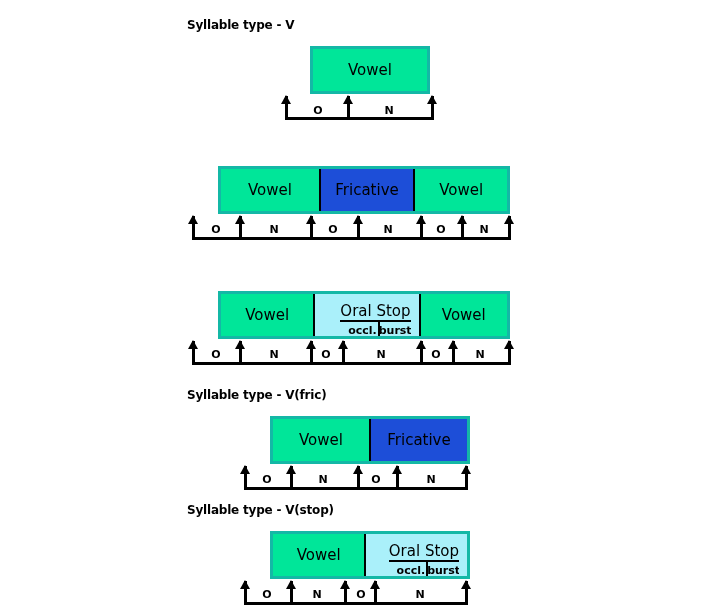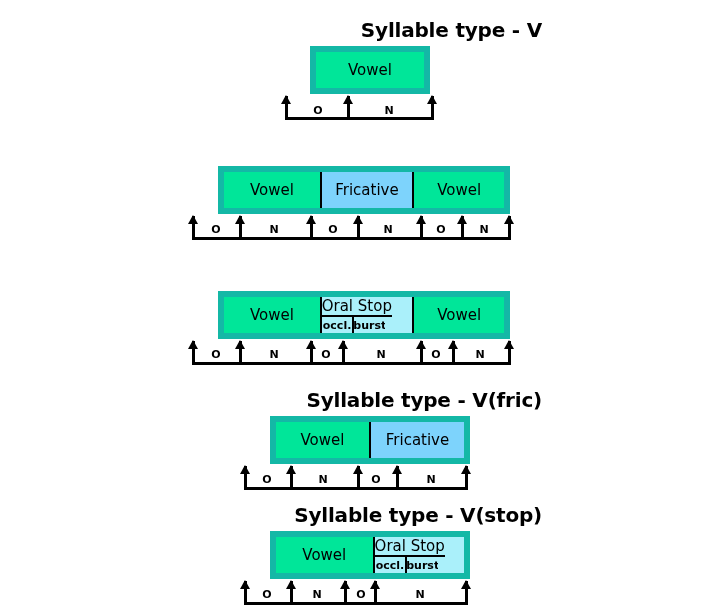--- a/index.html
+++ b/index.html
@@ -18,61 +18,61 @@
     position: absolute;
     left: 0; top: 0;
     width: 715px;
     height: 615px;
   }
   .panel {
     position: absolute;
   }
   .panel-title {
     position: absolute;
-    left: 12px;
+    left: 2px;
     top: 0;
     width: 100%;
-    text-align: right;
+    text-align: left;
     font-family: "DejaVu Sans", sans-serif;
-    font-size: 20px;
+    font-size: 12px;
     font-weight: bold;
     color: #000000;
     white-space: nowrap;
     letter-spacing: -0.2px;
   }
   .seg-row {
     position: absolute;
     display: flex;
     box-sizing: border-box;
-    border: 6px solid #14b8a6;
+    border: 3px solid #14b8a6;
     background: #ffffff;
   }
   .seg {
     box-sizing: border-box;
     display: flex;
     align-items: center;
     justify-content: center;
     font-family: "DejaVu Sans", sans-serif;
     font-size: 15px;
     color: #000000;
     position: relative;
     border-right: 2px solid #000000;
     overflow: hidden;
   }
   .seg:last-child { border-right: none; }
   .seg.green  { background: #00E699; }
-  .seg.yellow { background: #7dd3fc; }
+  .seg.yellow { background: #1d4ed8; }
   .seg.blue   { background: #AAF0FA; }
 
   
   .seg.split {
     flex-direction: column;
-    align-items: flex-start;
+    align-items: flex-end;
     justify-content: flex-start;
-    padding: 0;
+    padding: 8px;
   }
   .split-label {
     flex: 1 1 auto;
     display: flex;
     align-items: center;
     justify-content: center;
     font-size: 15px;
     border-bottom: 2px solid #000000;
   }
   .split-subrow {

